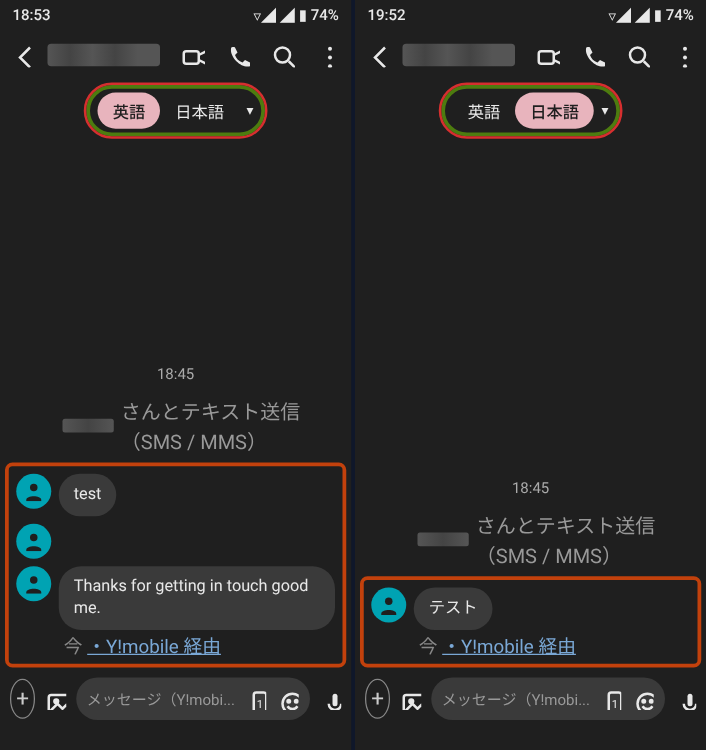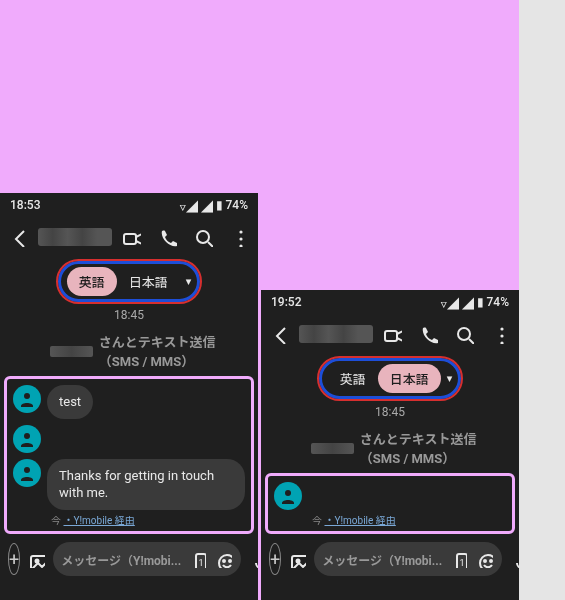--- a/index.html
+++ b/index.html
@@ -1,44 +1,44 @@
 <!DOCTYPE html>
 <html><head>
 <meta charset="utf-8">
 <style>
   html,body{margin:0;padding:0;background:#e5e5e5;font-family:Roboto,"Noto Sans JP",sans-serif;}
-  .canvas{width:519px;height:600px;display:flex;gap:3px;background:#f0abfc;align-items:flex-end;}
+  .canvas{width:565px;height:600px;display:flex;gap:3px;background:#0f172a;}
   .phone{flex:1;background:#1f1f1f;color:#e8e8e8;display:flex;flex-direction:column;position:relative;overflow:hidden;}
   .statusbar{height:24px;display:flex;align-items:center;justify-content:space-between;padding:0 10px;font-size:12px;font-weight:500;}
   .status-icons{display:flex;gap:3px;align-items:center;}
   .topbar{height:40px;display:flex;align-items:center;gap:8px;padding:0 8px;}
   .ico{width:22px;height:22px;display:inline-flex;align-items:center;justify-content:center;}
   .ico svg{width:20px;height:20px;stroke:#e8e8e8;fill:none;stroke-width:2;}
   .contact-blur{flex:1;height:18px;background:linear-gradient(90deg,#555 0%,#444 20%,#555 40%,#444 60%,#555 80%);border-radius:3px;max-width:90px;}
   .topright{display:flex;gap:14px;align-items:center;margin-left:auto;}
   .langbox{display:flex;justify-content:center;margin-top:4px;}
-  .langpill{display:flex;align-items:center;border:3px solid #1d4ed8;border-radius:24px;padding:3px 6px;gap:0;outline:2px solid #d62f2f;outline-offset:0;}
+  .langpill{display:flex;align-items:center;border:3px solid #4d7c0f;border-radius:24px;padding:3px 6px;gap:0;outline:2px solid #d62f2f;outline-offset:0;}
   .langopt{padding:5px 12px;font-size:13px;border-radius:16px;color:#e8e8e8;}
   .langopt.active{background:#e8b4bd;color:#1f1f1f;font-weight:500;}
   .chev{margin-left:6px;color:#e8e8e8;font-size:11px;}
   .thread{flex:1;display:flex;flex-direction:column;justify-content:flex-end;}
   .ts{font-size:12px;color:#aaa;text-align:center;margin:6px 0;}
-  .syslabel{font-size:13px;color:#999;padding:4px 8px 4px 50px;display:flex;align-items:center;gap:6px;font-weight:bold;}
+  .syslabel{font-size:16px;color:#999;padding:4px 8px 4px 50px;display:flex;align-items:center;gap:6px;}
   .syslabel .blur{width:60px;height:11px;background:linear-gradient(90deg,#555,#444,#555);border-radius:2px;display:inline-block;}
-  .msgs{border:3px solid #f0abfc;border-radius:6px;margin:2px 4px;padding:4px 2px;display:flex;flex-direction:column;gap:2px;}
+  .msgs{border:3px solid #c2410c;border-radius:6px;margin:2px 4px;padding:4px 2px;display:flex;flex-direction:column;gap:2px;}
   .msg{display:flex;align-items:flex-start;gap:6px;padding:2px 4px;}
   .avatar{width:28px;height:28px;border-radius:50%;background:#00a3b3;display:flex;align-items:center;justify-content:center;flex-shrink:0;}
   .avatar svg{width:16px;height:16px;fill:#1f1f1f;}
   .bubble{background:#3a3a3a;color:#e8e8e8;padding:8px 12px;border-radius:18px;font-size:13px;line-height:1.35;max-width:200px;}
-  .meta{font-size:10px;color:#888;padding-left:42px;margin-top:-2px;}
+  .meta{font-size:15px;color:#888;padding-left:42px;margin-top:-2px;}
   .meta .link{color:#7aa8d6;text-decoration:underline;}
   .composer{display:flex;align-items:center;gap:8px;padding:6px 8px 10px 8px;}
   .plusbtn{width:30px;height:30px;border-radius:50%;border:1.5px solid #888;display:flex;align-items:center;justify-content:center;color:#ccc;font-size:18px;}
   .input{flex:1;background:#3a3a3a;border-radius:20px;height:34px;display:flex;align-items:center;padding:0 8px;gap:6px;}
-  .input .ph{flex:1;color:#999;font-size:12px;white-space:nowrap;overflow:hidden;text-overflow:ellipsis;font-weight:bold;}
+  .input .ph{flex:1;color:#999;font-size:12px;white-space:nowrap;overflow:hidden;text-overflow:ellipsis;}
   .input .sico,.composer .sico{width:20px;height:20px;display:flex;align-items:center;justify-content:center;}
   .input .sico svg,.composer .sico svg{width:17px;height:17px;stroke:#e8e8e8;fill:none;stroke-width:2;}
   .navbar{height:14px;}
 </style>
 </head>
 <body>
 
 <svg width="0" height="0" style="position:absolute">
   <defs>
     <g id="i-back">
@@ -157,21 +157,21 @@
                 <use href="#i-person"></use>
               </svg>
             </span>
         </div>
         <div class="msg">
           <span class="avatar">
               <svg viewBox="0 0 16 16">
                 <use href="#i-person"></use>
               </svg>
             </span>
-          <span class="bubble">Thanks for getting in touch with me.</span>
+          <span class="bubble">Thanks for getting in touch good me.</span>
         </div>
         <div class="meta">
           <span>今</span>
           <span class="link">・Y!mobile 経由</span>
         </div>
       </div>
     </div>
     <div class="composer">
       <span class="plusbtn">+</span>
       <span class="sico">
@@ -254,20 +254,21 @@
         <span class="blur"></span>
         <span>さんとテキスト送信（SMS / MMS）</span>
       </div>
       <div class="msgs">
         <div class="msg">
           <span class="avatar">
               <svg viewBox="0 0 16 16">
                 <use href="#i-person"></use>
               </svg>
             </span>
+          <span class="bubble">テスト</span>
         </div>
         <div class="meta">
           <span>今</span>
           <span class="link">・Y!mobile 経由</span>
         </div>
       </div>
     </div>
     <div class="composer">
       <span class="plusbtn">+</span>
       <span class="sico">

